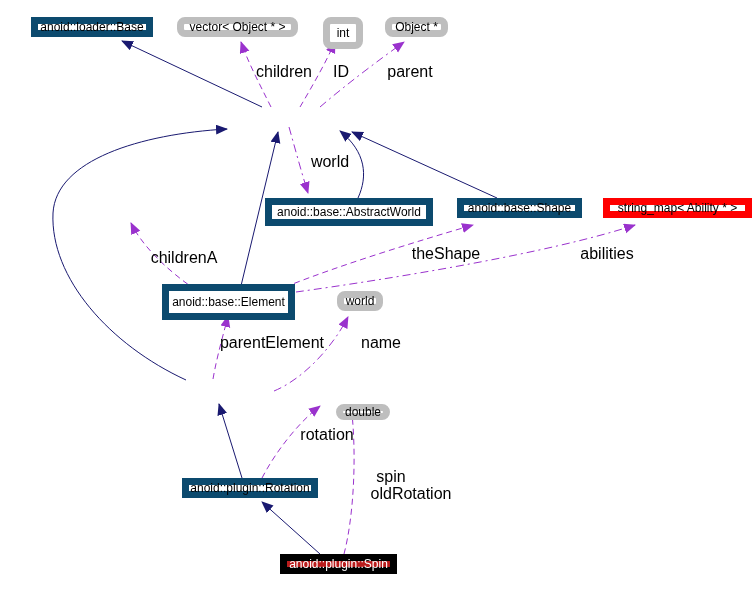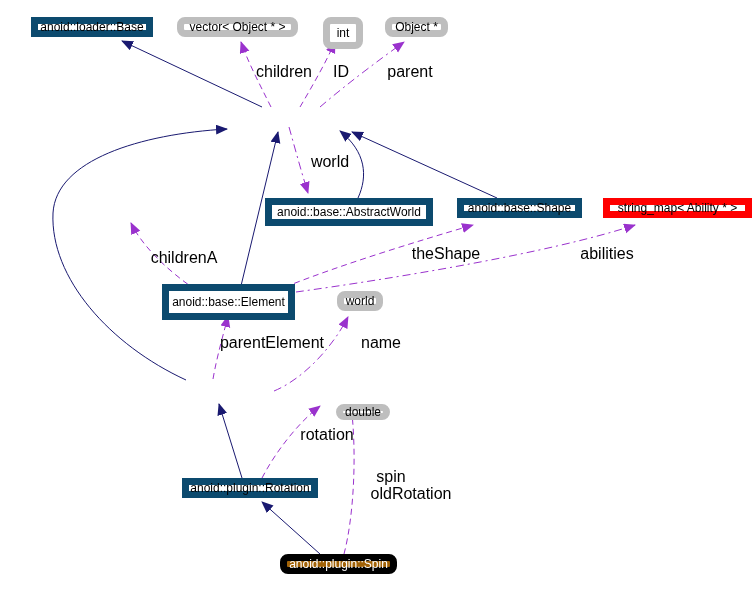--- a/index.html
+++ b/index.html
@@ -16,21 +16,21 @@
     box-sizing:border-box;
     display:flex; align-items:center; justify-content:center;
     background:#ffffff;
     border:7px solid #0c4a6e;
     font-size:12px; line-height:1;
     color:#000000;
     white-space:nowrap;
   }
   .node.ext   { border-color:#bebebe;border-radius:8px; }
   .node.red   { border-color:#ff0000; }
-  .node.current { background:#a16207; color:#ffffff; border-color:#000000;border-radius:8px; }
+  .node.current { background:#b91c1c; color:#ffffff; border-color:#000000; }
   .elabel {
     position:absolute;
     transform:translate(-50%,-50%);
     font-size:16px; line-height:1;
     color:#000000;
     white-space:nowrap;
   }
 </style>
 </head>
 <body>

